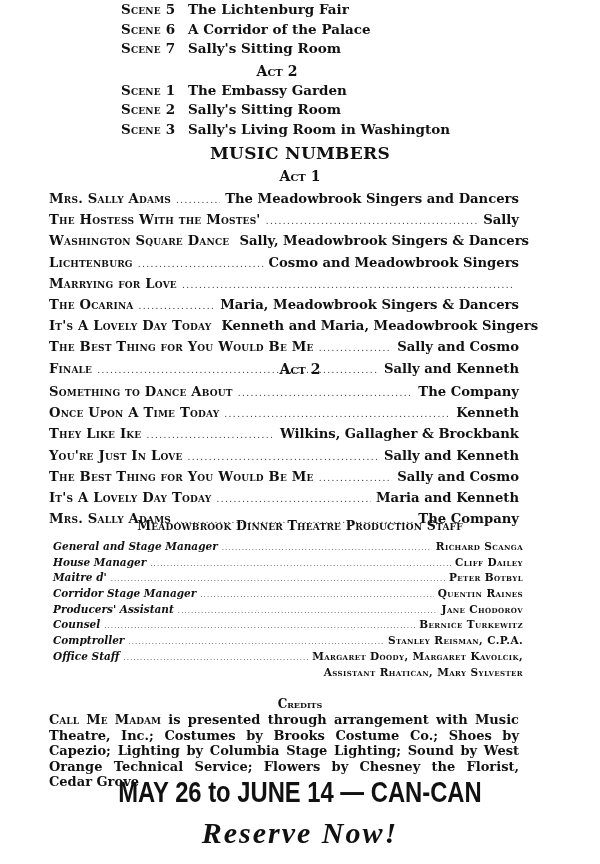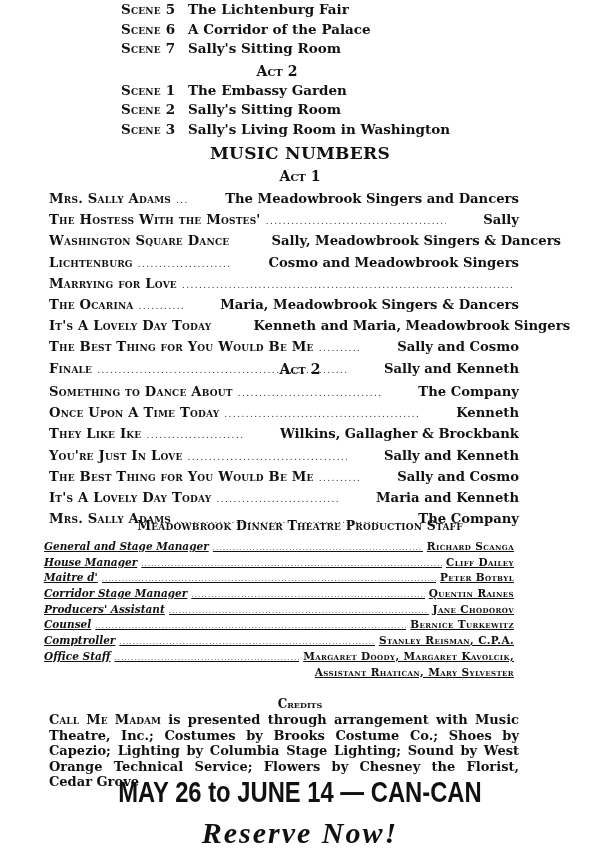--- a/index.html
+++ b/index.html
@@ -20,27 +20,27 @@
   .heading { position: absolute; left: 0; width: 600px; text-align: center; font-weight: bold; }
   .music-title { top: 143px; font-size: 17px; letter-spacing: 0.3px; }
   .act1-title { top: 168px; font-size: 14px; font-variant: small-caps; }
   .act2-title { top: 361px; font-size: 14px; font-variant: small-caps; }
 
   .list { position: absolute; left: 49px; width: 470px; }
   .row { display: flex; align-items: baseline; height: 21.2px; line-height: 21.2px; font-size: 13.2px; font-weight: bold; white-space: nowrap; }
   .row .song { font-variant: small-caps; letter-spacing: 0.2px; }
   .row .dots { flex: 1; overflow: hidden; margin: 0 5px; font-weight: normal; color: #333; letter-spacing: 1.4px; font-size: 9px; }
   .row .dots::before { content: "................................................................................................................................................................................................................................"; }
-  .row .perf { text-align: right; margin-left: 32px; }
+  .row .perf { text-align: right; }
 
   .act1-list { top: 188px; }
   .act2-list { top: 381px; }
 
   .staff-title { top: 518px; font-size: 12.5px; font-variant: small-caps; letter-spacing: 0.2px; }
-  .staff-list { position: absolute; left: 44px; width: 470px; top: 539px; text-decoration: underline; }
+  .staff-list { position: absolute; left: 53px; width: 470px; top: 539px; }
   .srow { display: flex; align-items: baseline; height: 15.7px; line-height: 15.7px; font-size: 10.5px; white-space: nowrap; }
   .srow .role { font-style: italic; font-weight: bold; }
   .srow .dots { flex: 1; overflow: hidden; margin: 0 4px; color: #333; letter-spacing: 1.1px; font-size: 7px; }
   .srow .dots::before { content: "................................................................................................................................................................................................................................................................................................"; }
   .srow .name { font-variant: small-caps; font-weight: bold; letter-spacing: 0.4px; text-align: right; }
   .srow-cont { height: 14px; line-height: 14px; font-size: 10.5px; text-align: right; font-variant: small-caps; font-weight: bold; letter-spacing: 0.4px; }
 
   .credits-title { top: 697px; font-size: 12px; font-variant: small-caps; }
   .credits-body {
     position: absolute; left: 49px; top: 712px; width: 470px;

